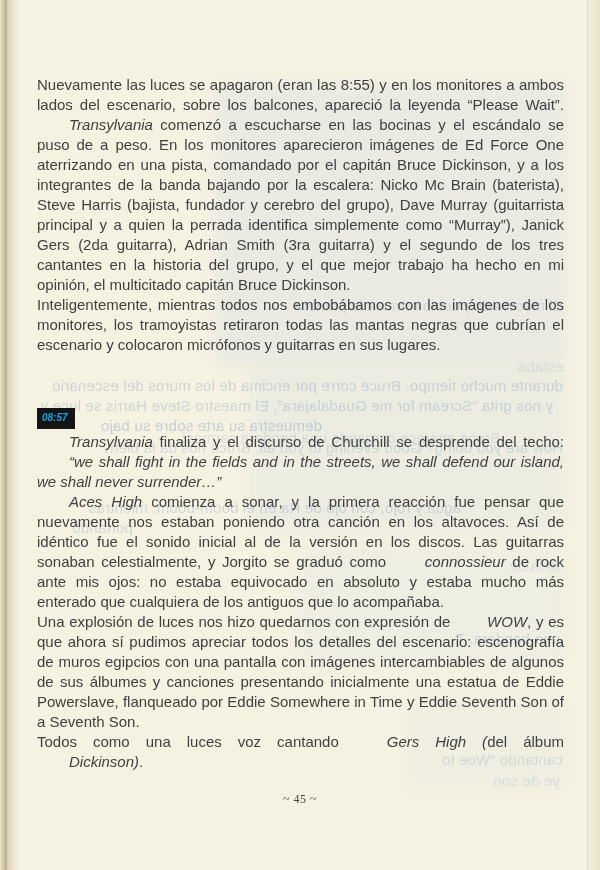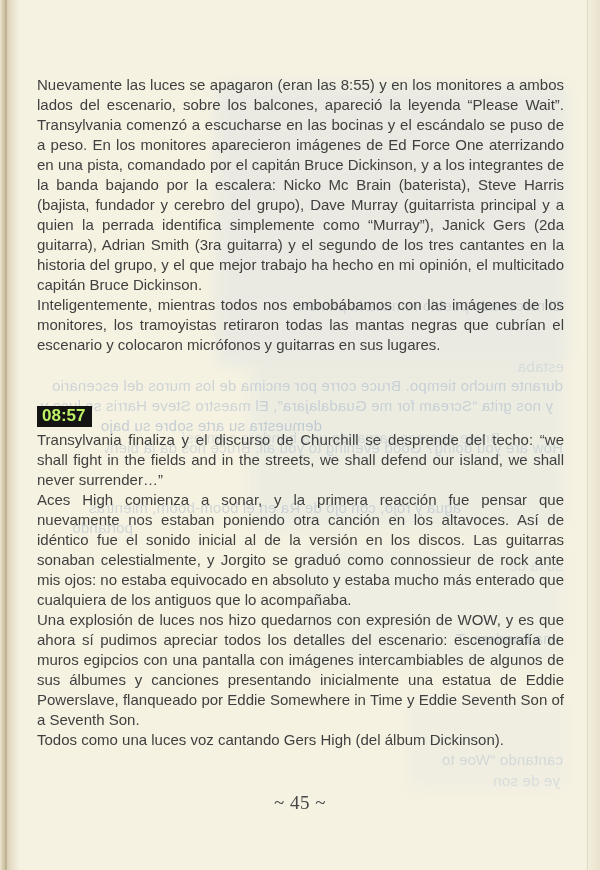--- a/index.html
+++ b/index.html
@@ -42,35 +42,35 @@
     letter-spacing:0.2px;
   }
   
   .text-flow{
     position:absolute;left:37px;top:75px;width:527px;z-index:3;
     color:#3f3f3f;
     font-size:15px;line-height:20px;
     text-align:justify;
   }
   .text-flow p{margin:0;padding:0;}
-  .it{}
+  .it{font-style:italic;margin-left:32px;}
   .spacer{width:100%;}
   .badge-row{margin:2px 0 3px 0;}
   .time-badge{
     display:inline-block;
-    background:#141414;color:#bef264;
-    font-weight:bold;
-    font-size:17px;line-height:18px;
+    background:#141414;color:#0ea5e9;
+    font-weight:bold;font-style:italic;
+    font-size:10px;line-height:18px;
     padding:1px 7px 2px 5px;
   }
   .page-number{
     position:absolute;left:0;top:792px;width:600px;z-index:3;
     text-align:center;
     font-family:"Liberation Serif","DejaVu Serif",serif;
-    font-size:19px;color:#454545;
+    font-size:12px;color:#454545;
     letter-spacing:0.5px;
   }
 </style>
 </head>
 <body>
 
 <div class="page">
   <div class="gutter"></div>
   <div class="gutter-line"></div>
   <div class="right-edge"></div>

